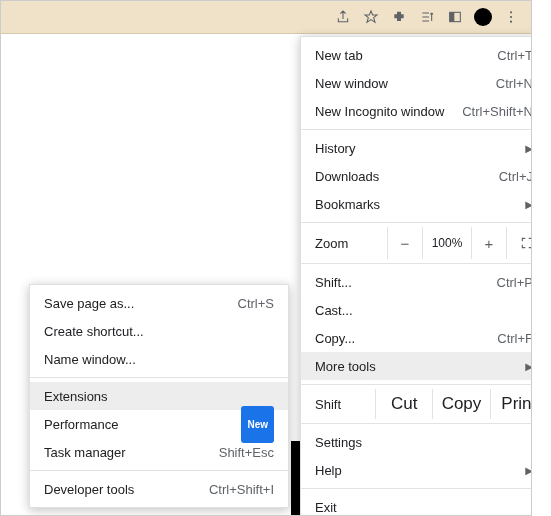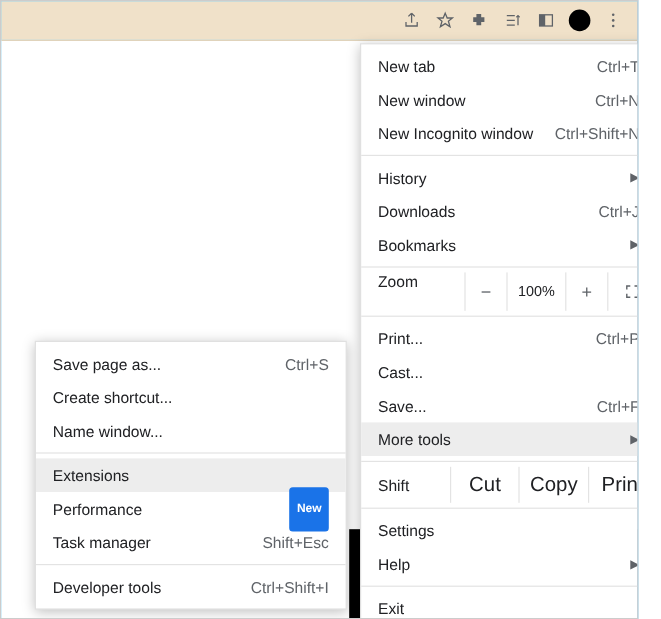--- a/index.html
+++ b/index.html
@@ -17,21 +17,21 @@
   .menu{position:absolute;background:#fff;box-shadow:0 2px 10px rgba(0,0,0,.25);border:1px solid rgba(0,0,0,.12);padding:4px 0;font-size:13px;box-sizing:border-box;}
   .row{display:flex;align-items:center;height:28px;padding:0 14px;white-space:nowrap;cursor:default;}
   .row.hi{background:#ededed;}
   .lbl{flex:1;}
   .accel{color:#5f6368;font-size:13px;}
   .submark{width:12px;text-align:right;color:#5f6368;font-size:10px;margin-left:8px;}
   .submark::before{content:"\25B6";}
   .sep{height:1px;background:#e3e3e3;margin:4px 0;}
   .badge{display:inline-block;background:#1a73e8;color:#fff;font-size:10px;font-weight:600;border-radius:3px;padding:13px 6px;margin-left:6px;}
   
-  .zoom-row{display:flex;align-items:flex-start;height:32px;padding:0 0 0 14px;}
+  .zoom-row{display:flex;align-items:center;height:32px;padding:0 0 0 14px;}
   .zoom-lbl{flex:1;}
   .zbtn{width:34px;height:32px;display:flex;align-items:center;justify-content:center;color:#5f6368;font-size:15px;border-left:1px solid #e3e3e3;}
   .zval{width:48px;text-align:center;font-size:12px;border-left:1px solid #e3e3e3;height:32px;display:flex;align-items:center;justify-content:center;}
   .fsbtn{width:40px;border-left:1px solid #e3e3e3;height:32px;display:flex;align-items:center;justify-content:center;}
   
   .edit-row{display:flex;align-items:center;height:30px;padding:0 0 0 14px;}
   .edit-lbl{width:60px;}
   .ebtn{flex:1;height:30px;display:flex;align-items:center;justify-content:center;border-left:1px solid #e3e3e3;font-size:17px;}
   #main-menu{top:35px;left:299px;width:248px;}
   #sub-menu{top:283px;left:28px;width:260px;}
@@ -117,28 +117,28 @@
       <span class="zval">100%</span>
       <span class="zbtn">+</span>
       <span class="fsbtn">
           <svg width="14" height="14" viewBox="0 0 24 24" fill="none" stroke="#5f6368" stroke-width="2">
             <path d="M4 9V4h5M20 9V4h-5M4 15v5h5M20 15v5h-5"></path>
           </svg>
         </span>
     </div>
     <div class="sep"></div>
     <div class="row">
-        <span class="lbl">Print...</span>
+        <span class="lbl">Shift...</span>
         <span class="accel">Ctrl+P</span>
       </div>
     <div class="row">
         <span class="lbl">Cast...</span>
       </div>
     <div class="row">
-        <span class="lbl">Save...</span>
+        <span class="lbl">Copy...</span>
         <span class="accel">Ctrl+F</span>
       </div>
     <div class="row hi">
         <span class="lbl">More tools</span>
         <span class="submark"></span>
       </div>
     <div class="sep"></div>
     <div class="edit-row">
       <span class="edit-lbl">Shift</span>
       <span class="ebtn">Cut</span>

